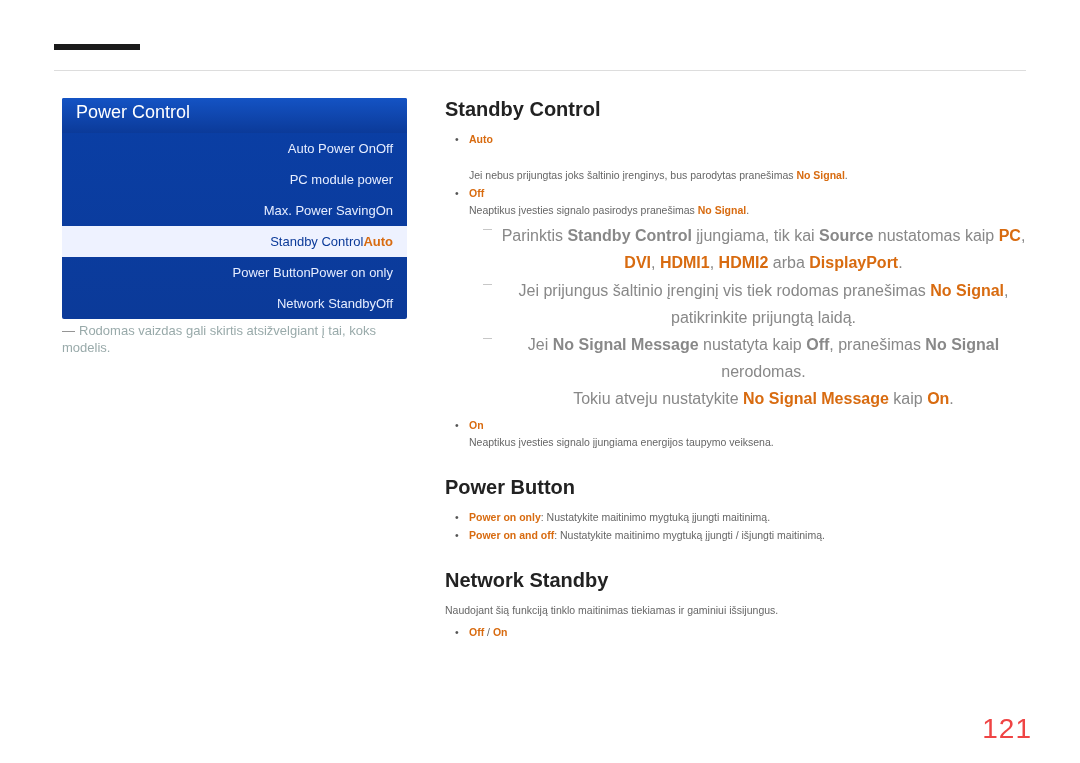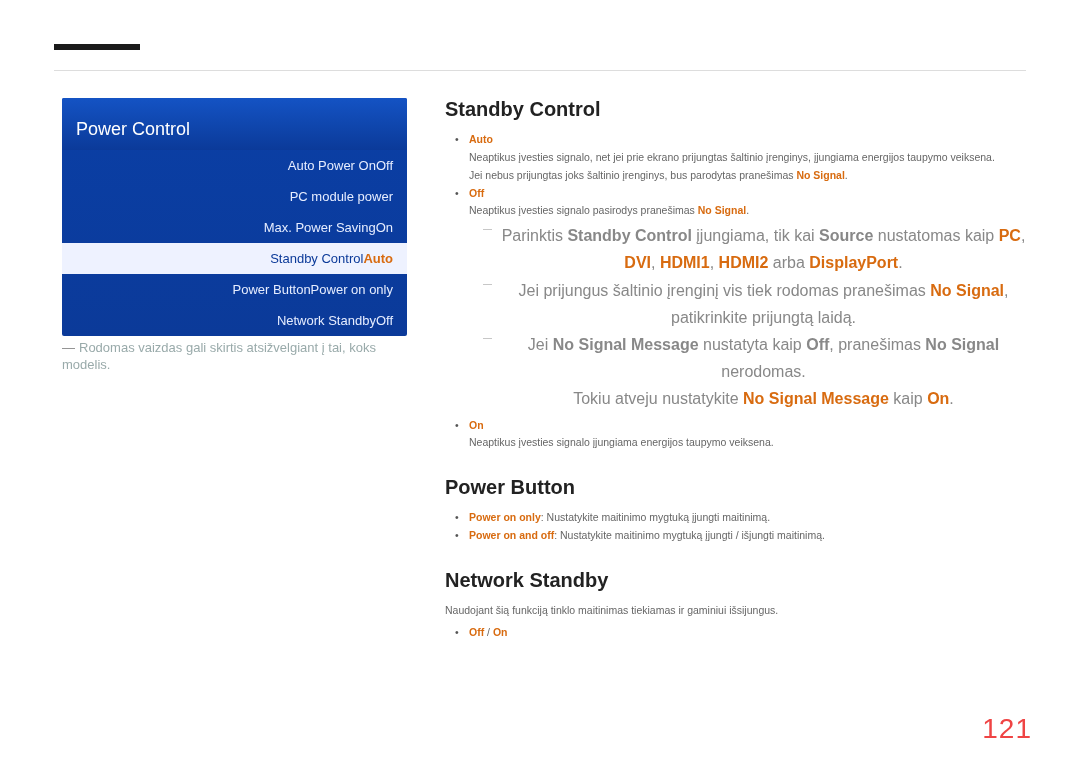--- a/index.html
+++ b/index.html
@@ -35,21 +35,21 @@
     width: 100%;
     background: linear-gradient(#0a3fa6, #0b3a99);
     border-radius: 2px;
     color: #fff;
     font-size: 13px;
     overflow: hidden;
   }
   .menu-title {
     font-size: 18px;
     font-weight: 400;
-    padding: 21px 14px 10px;
+    padding: 4px 14px 10px;
     background: linear-gradient(#1453c4, #0b3a99);
   }
   .menu-row {
     display: flex;
     justify-content: flex-end;
     padding: 8px 14px;
     font-size: 13px;
     color: #e6edff;
   }
   .menu-row + .menu-row { border-top: 0px solid transparent; }
@@ -141,21 +141,21 @@
     </div>
   </div>
 
   <div class="right">
 
     <div class="section">
       <h1>Standby Control</h1>
       <ul class="bullets">
         <li>
           <span class="accent">Auto</span><br>
-          <span>Neaptikus įvesties signalo, net jei prie ekrano prijungtas šaltinio įrenginys, įjungiama energijos taupymo veiksena.</span><br>
+          <br>
           <span>Jei nebus prijungtas joks šaltinio įrenginys, bus parodytas pranešimas </span><span class="accent">No Signal</span><span>.</span>
         </li>
         <li>
           <span class="accent">Off</span><br>
           <span>Neaptikus įvesties signalo pasirodys pranešimas </span><span class="accent">No Signal</span><span>.</span>
           <ul class="sub">
             <li>
               <span>Parinktis </span><b>Standby Control</b><span> įjungiama, tik kai </span><b>Source</b><span> nustatomas kaip </span><span class="accent">PC</span>, <span class="accent">DVI</span>, <span class="accent">HDMI1</span>, <span class="accent">HDMI2</span><span> arba </span><span class="accent">DisplayPort</span><span>.</span>
             </li>
             <li>

